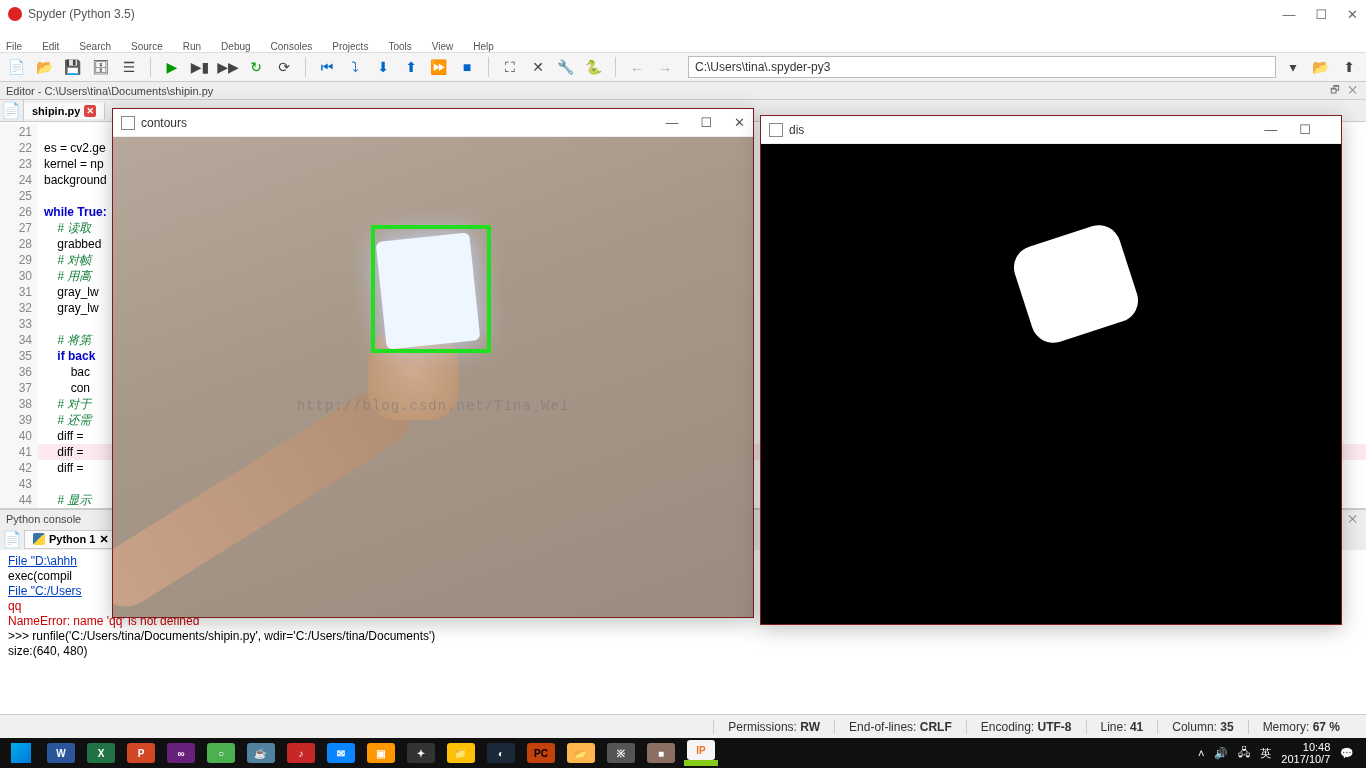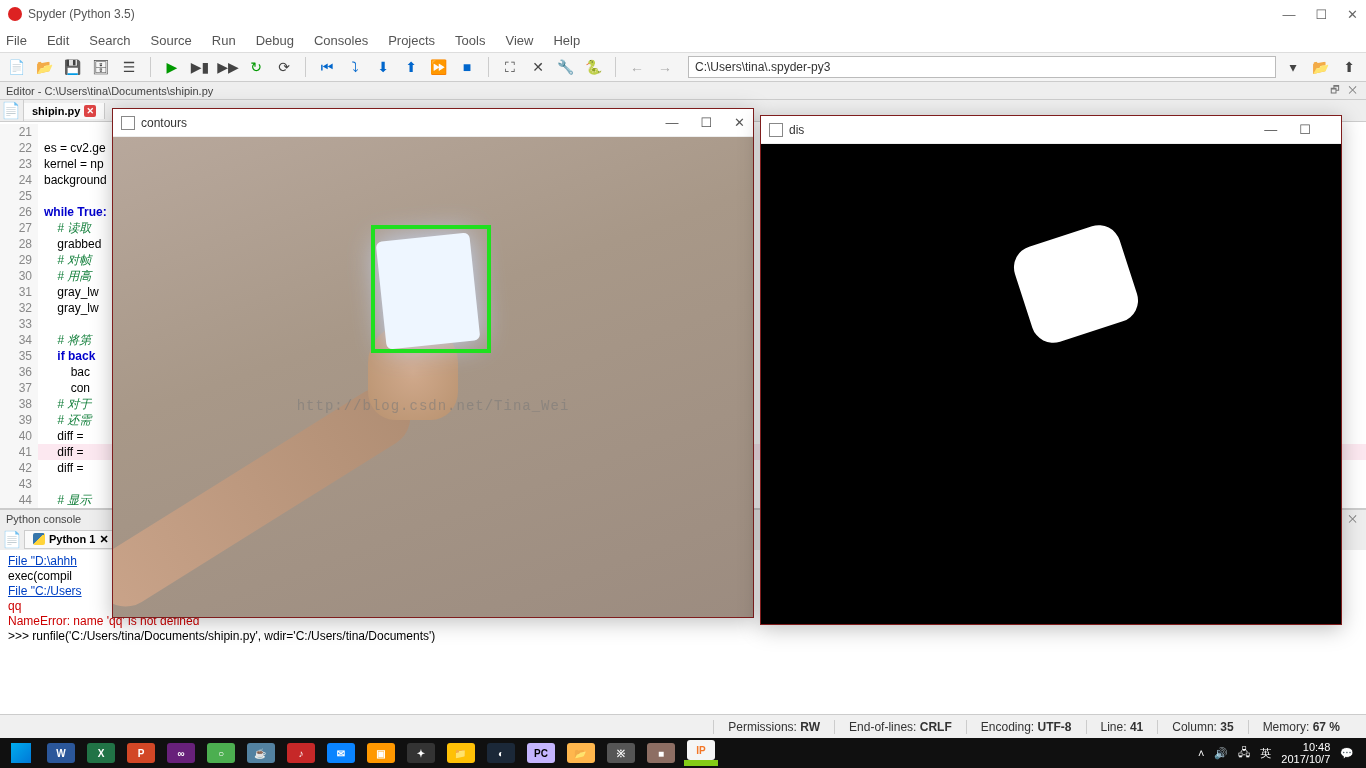--- a/index.html
+++ b/index.html
@@ -1,20 +1,20 @@
 <!DOCTYPE html>
 <html><head>
 <meta charset="utf-8">
 <style>
 * { margin:0; padding:0; box-sizing:border-box; font-family:"Segoe UI",Tahoma,sans-serif; }
 body { width:1366px; height:768px; background:#f0f0f0; overflow:hidden; position:relative; }
 .titlebar { height:28px; background:#fff; display:flex; align-items:center; padding:0 8px; font-size:12px; color:#555; }
 .titlebar .spyder-icon { width:14px; height:14px; background:#d22; border-radius:50%; margin-right:6px; }
 .titlebar .wincontrols { margin-left:auto; display:flex; gap:20px; color:#666; font-size:13px; }
-.menubar { height:24px; background:#fff; display:flex; align-items:center; padding:0 6px; font-size:13px; color:#555; gap:20px; }
+.menubar { height:24px; background:#fff; display:flex; align-items:flex-end; padding:0 6px; font-size:10px; color:#555; gap:20px; }
 .menubar span { cursor:default; }
 .toolbar { height:30px; background:#f5f5f5; border-top:1px solid #ddd; border-bottom:1px solid #ccc; display:flex; align-items:center; padding:0 6px; gap:6px; }
 .toolbar .tbtn { width:22px; height:22px; display:flex; align-items:center; justify-content:center; font-size:14px; color:#444; }
 .toolbar .sep { width:1px; height:20px; background:#ccc; margin:0 4px; }
 .toolbar .pathbox { flex:1; height:22px; border:1px solid #bbb; background:#fff; font-size:12px; padding:0 6px; color:#333; margin-left:6px; }
 .editor-titlebar { height:18px; background:#eee; border-bottom:1px solid #ccc; font-size:11px; color:#444; padding:0 6px; display:flex; align-items:center; font-family:"Courier New",monospace; }
 .editor-titlebar .panelctrls { margin-left:auto; font-size:10px; letter-spacing:3px; color:#777; }
 .main-area { position:relative; height:calc(100% - 28px - 24px - 30px - 18px - 24px - 30px); background:#fff; }
 .editor-tabs { height:22px; display:flex; align-items:center; background:#eee; border-bottom:1px solid #ccc; }
 .editor-tabs .leftbtn { width:24px; height:22px; border-right:1px solid #ccc; display:flex; align-items:center; justify-content:center; }
@@ -245,20 +245,21 @@
         <span class="close-x">✕</span>
       </div>
     </div>
     <div class="console-body" id="consolebody">
         <div class="err-link">File "D:\ahhh</div>
         <div>    exec(compil</div>
         <div class="err-link">File "C:/Users</div>
         <div class="err-red">    qq</div>
         <div class="err-red">NameError: name 'qq' is not defined</div>
         <div>&gt;&gt;&gt; runfile('C:/Users/tina/Documents/shipin.py', wdir='C:/Users/tina/Documents')</div>
+        <div>size:(640, 480)</div>
       </div>
   </div>
 </div>
 
 <div class="statusbar">
   <div class="spacer"></div>
   <div class="cell"><span>Permissions:</span> <b>RW</b></div>
   <div class="cell"><span>End-of-lines:</span> <b>CRLF</b></div>
   <div class="cell"><span>Encoding:</span> <b>UTF-8</b></div>
   <div class="cell"><span>Line:</span> <b>41</b></div>
@@ -300,21 +301,21 @@
   <div class="tbicon">
       <div class="app-icon" style="background:#333">✦</div>
     </div>
   <div class="tbicon">
       <div class="app-icon" style="background:#ffc107">📁</div>
     </div>
   <div class="tbicon">
       <div class="app-icon" style="background:#1b2838">◐</div>
     </div>
   <div class="tbicon">
-      <div class="app-icon" style="background:#c4b5fd;color:#000">PC</div>
+      <div class="app-icon" style="background:#c2410c;color:#000">PC</div>
     </div>
   <div class="tbicon">
       <div class="app-icon" style="background:#ffb74d">📂</div>
     </div>
   <div class="tbicon">
       <div class="app-icon" style="background:#555">※</div>
     </div>
   <div class="tbicon">
       <div class="app-icon" style="background:#8d6e63">■</div>
     </div>

